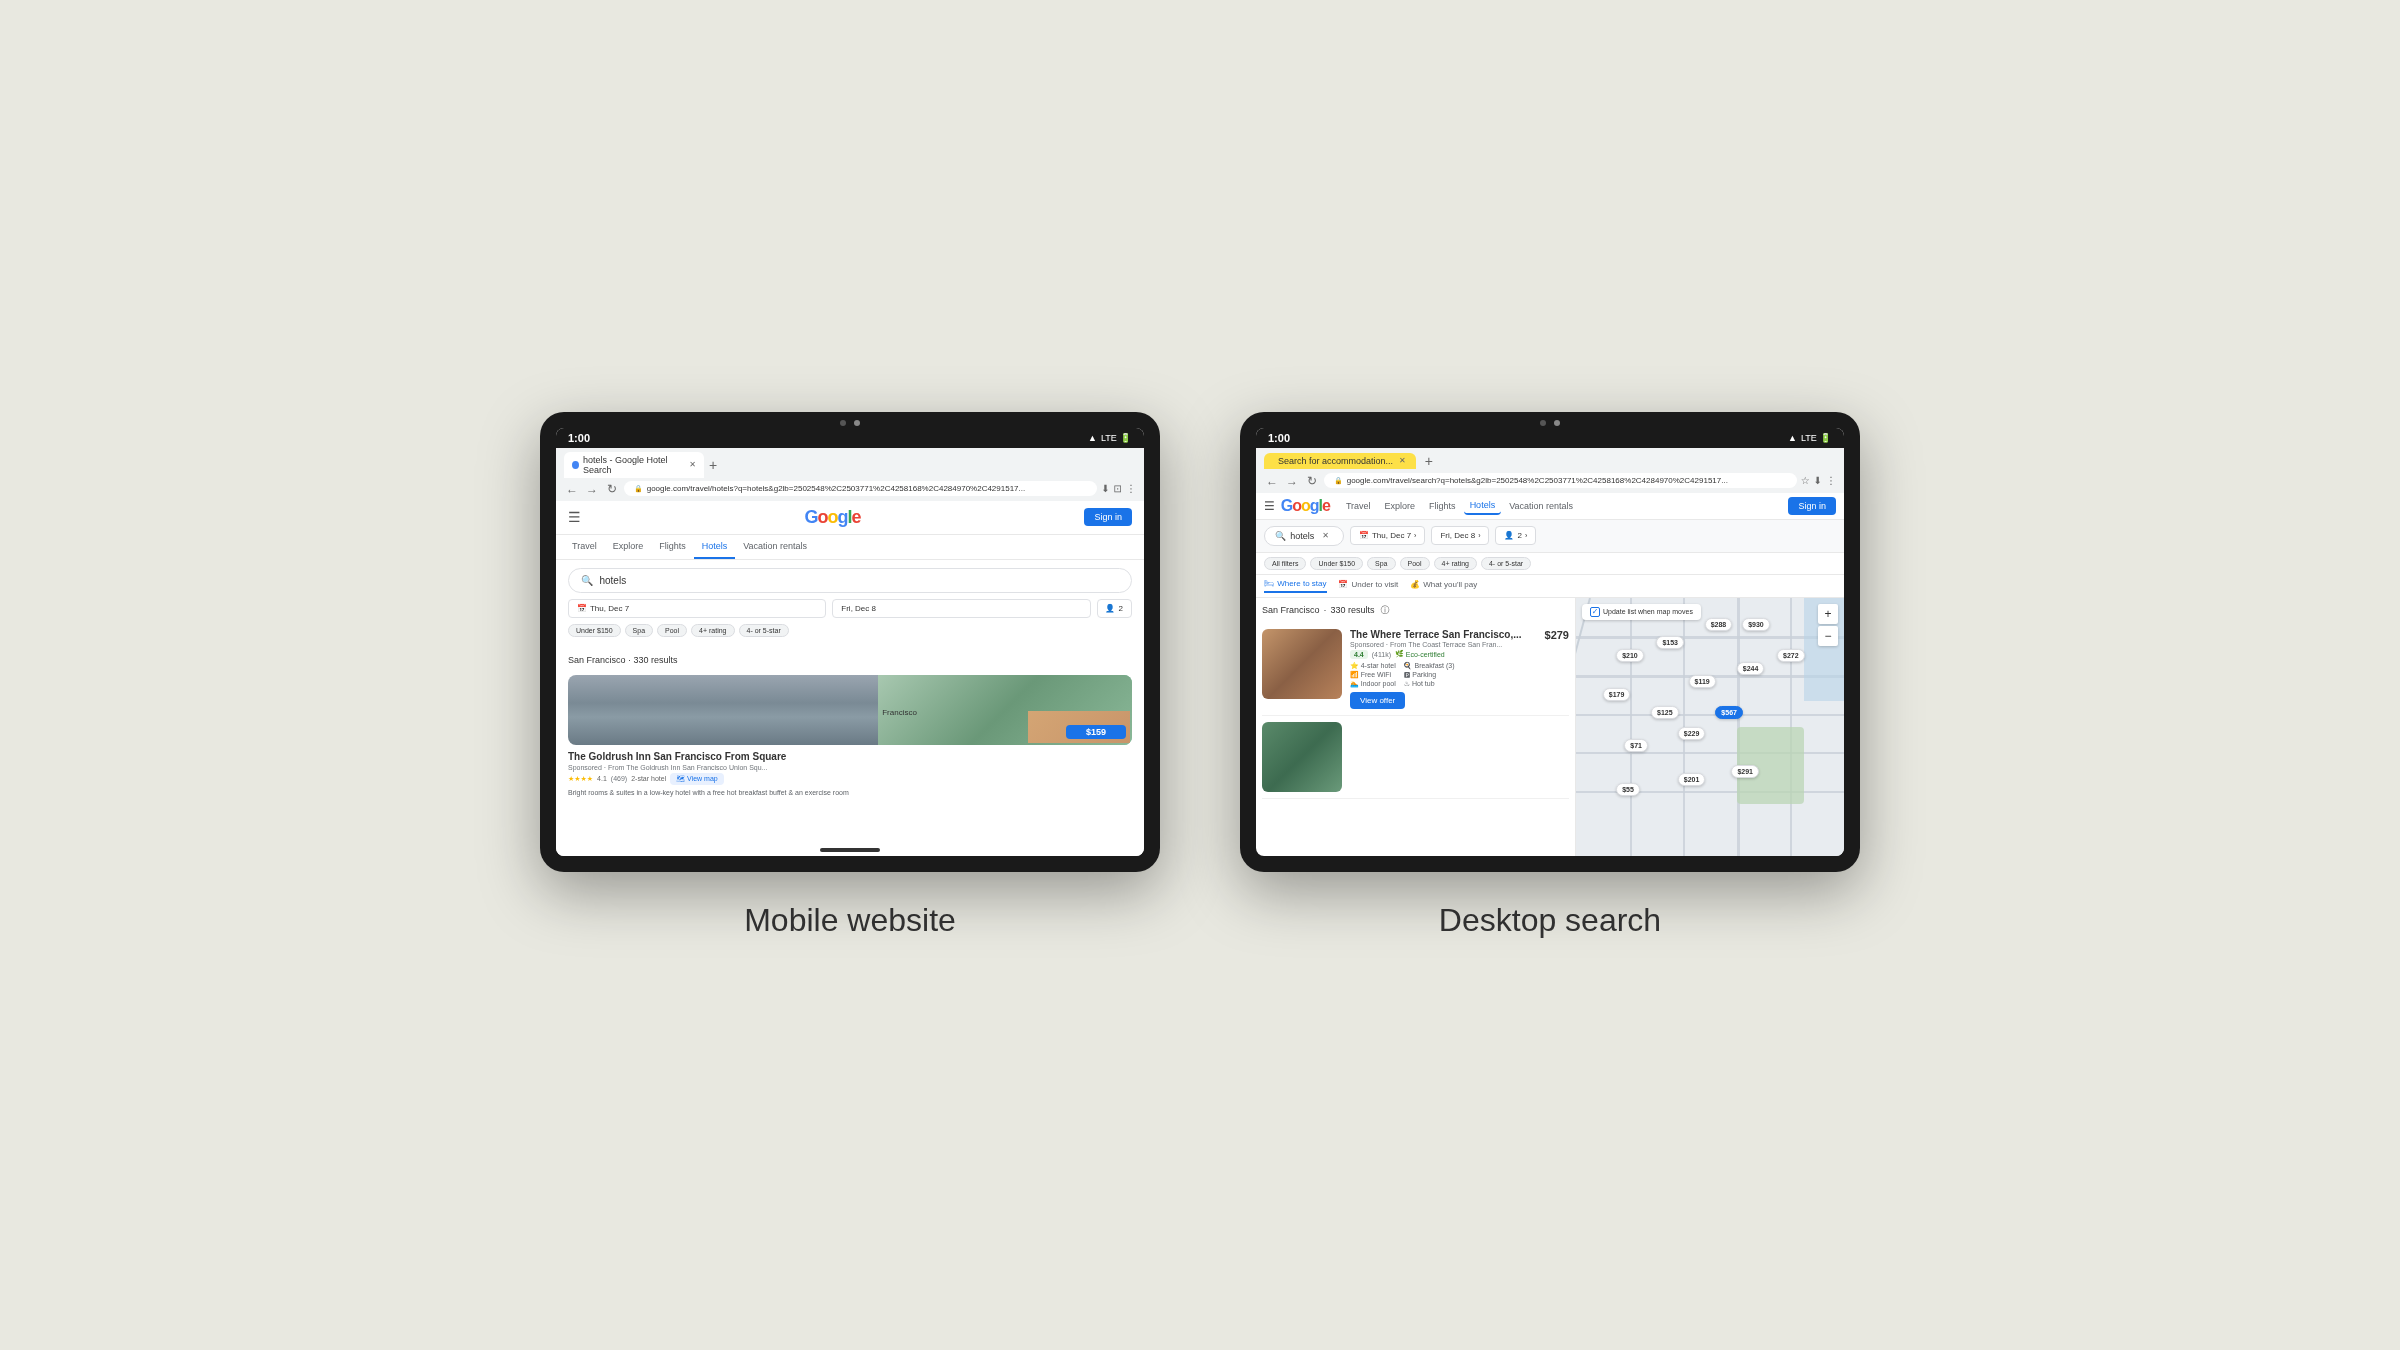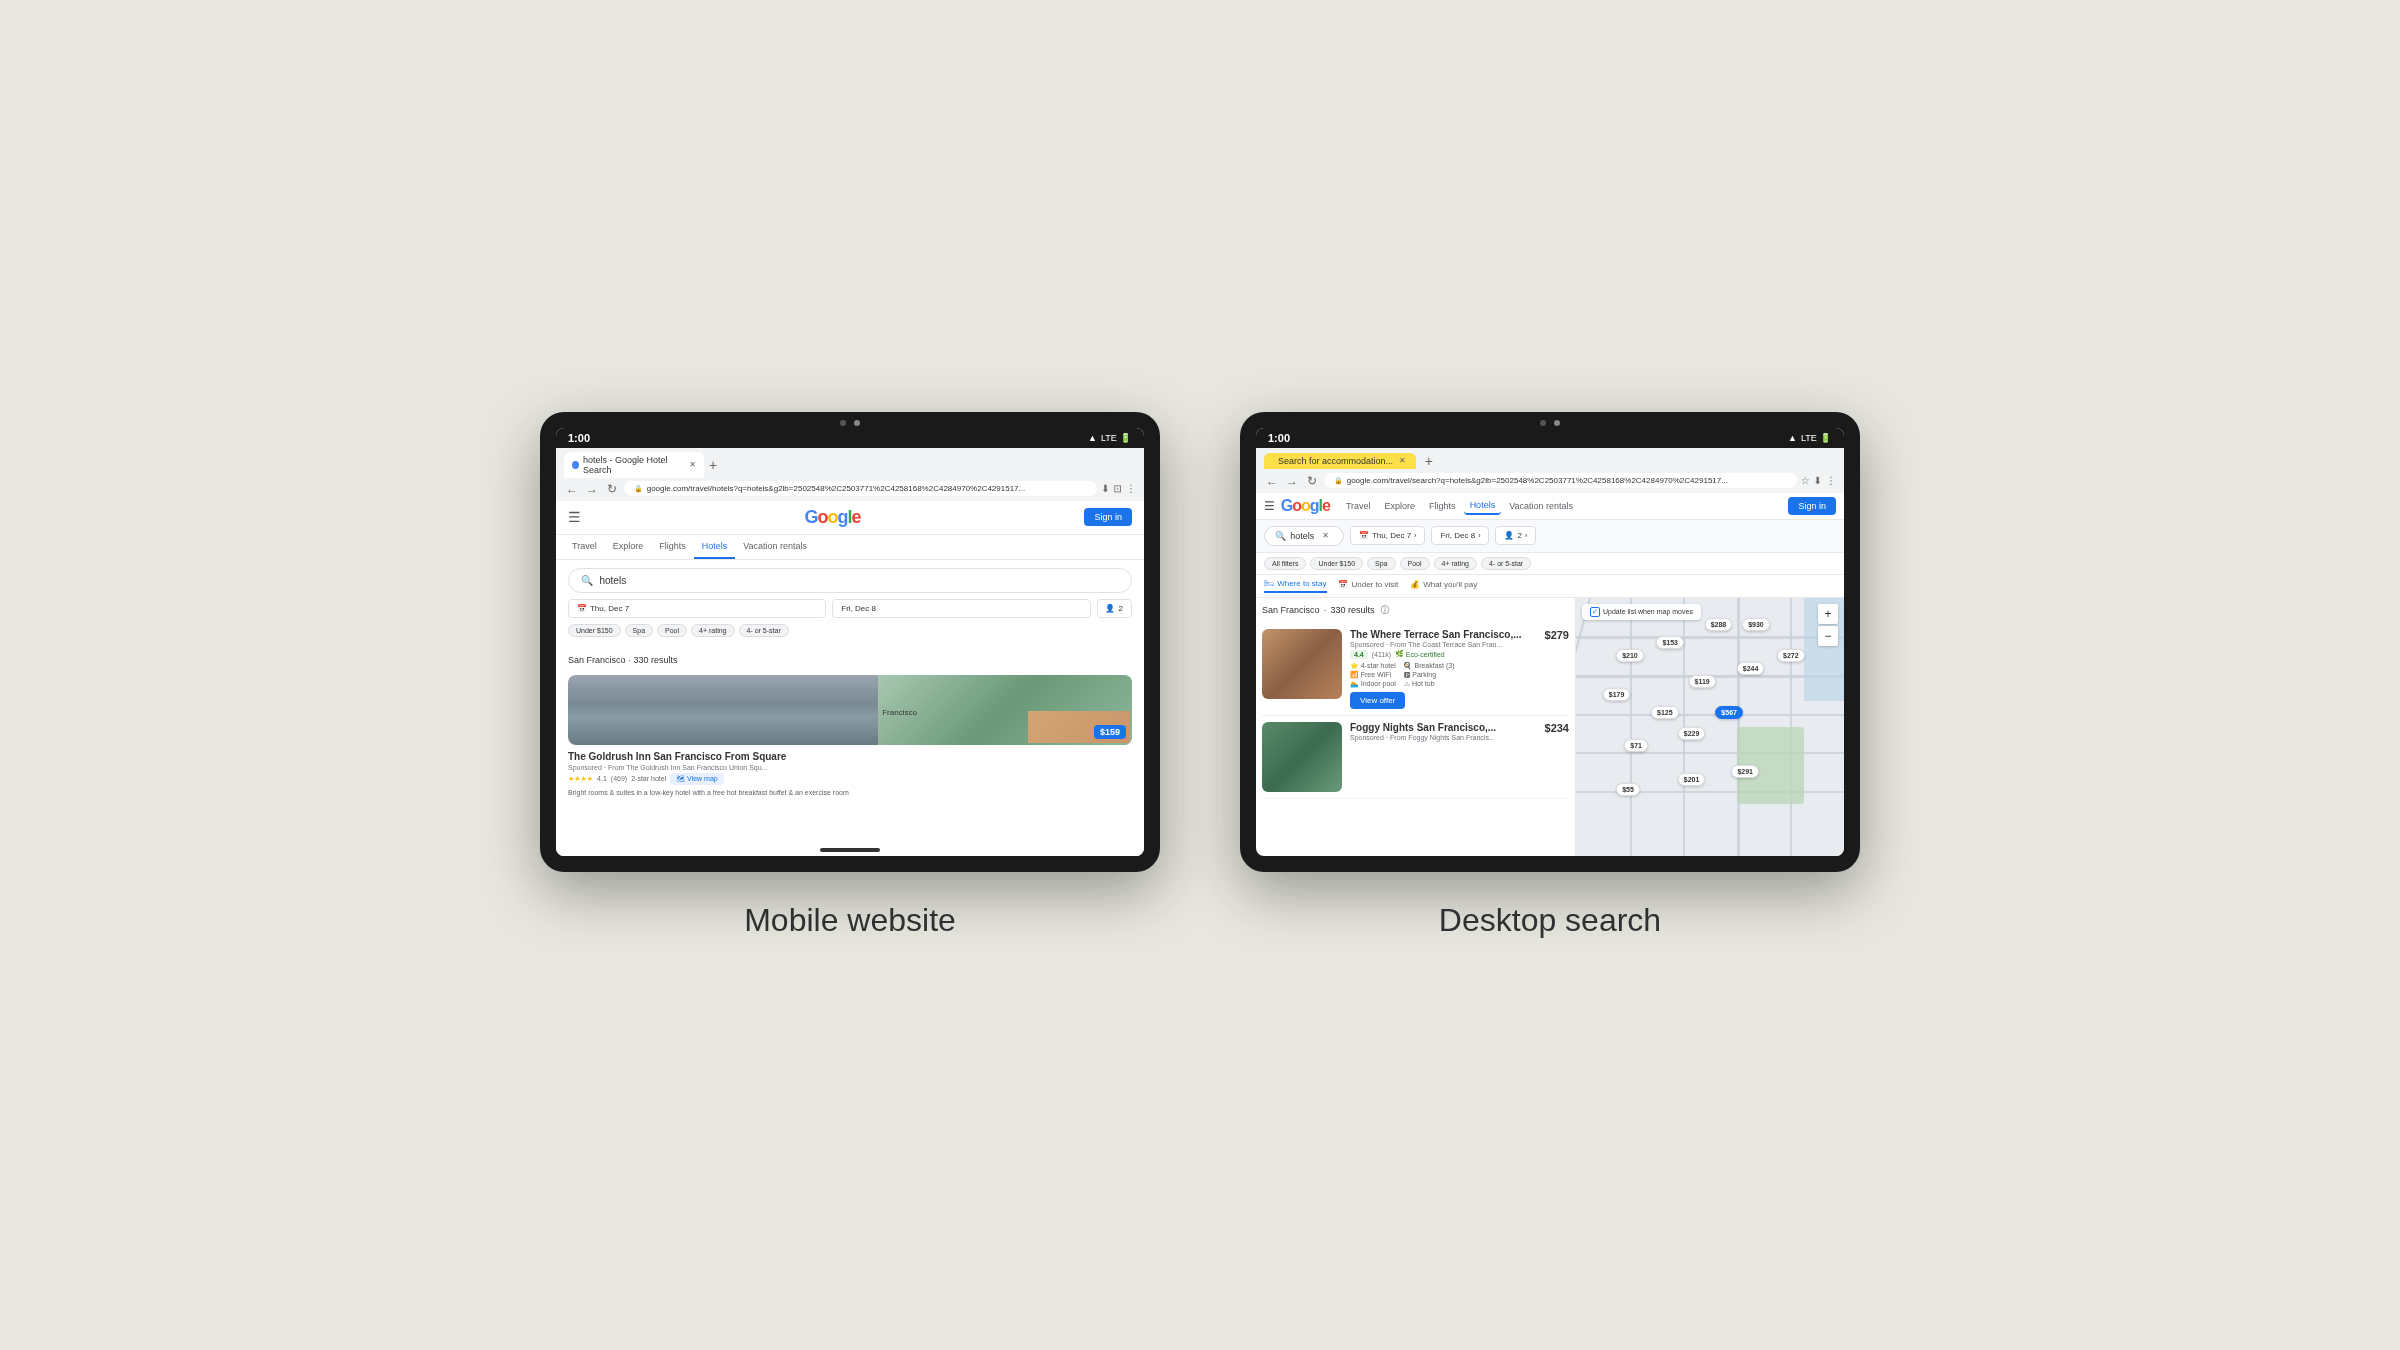--- a/index.html
+++ b/index.html
@@ -337,21 +337,21 @@
     }
 
     .price-badge {
       position: absolute;
       bottom: 6px;
       right: 6px;
       background: #1a73e8;
       color: white;
       font-size: 9px;
       font-weight: 600;
-      padding: 2px 6px;
+      padding: 2px 20px;
       border-radius: 4px;
     }
 
     .map-label {
       font-size: 8px;
       color: #333;
       font-weight: 400;
     }
 
     .hotel-name {
@@ -1129,27 +1129,20 @@
                   </div>
                 </div>
                 <div class="view-offer-btn">View offer</div>
               </div>
             </div>
 
             <div class="desktop-hotel-card">
               <div class="desktop-hotel-img">
                 <div class="hotel-img-2"></div>
               </div>
-              <div class="desktop-hotel-info">
-                <div style="display:flex;justify-content:space-between;align-items:flex-start;">
-                  <div class="desktop-hotel-name">Foggy Nights San Francisco,...</div>
-                  <div class="desktop-price">$234</div>
-                </div>
-                <div class="desktop-sponsored">Sponsored · From  Foggy Nights San Francis...</div>
-              </div>
             </div>
           </div>
 
           <div class="desktop-map">
             <div class="map-bg">
 
               <div class="map-street-h" style="top:15%;left:0;width:100%;height:3px;background:#c8d0d8;"></div>
               <div class="map-street-h" style="top:30%;left:0;width:100%;height:3px;background:#c8d0d8;"></div>
               <div class="map-street-h" style="top:45%;left:0;width:100%;height:2px;background:#c8d0d8;"></div>
               <div class="map-street-h" style="top:60%;left:0;width:100%;height:2px;background:#c8d0d8;"></div>

